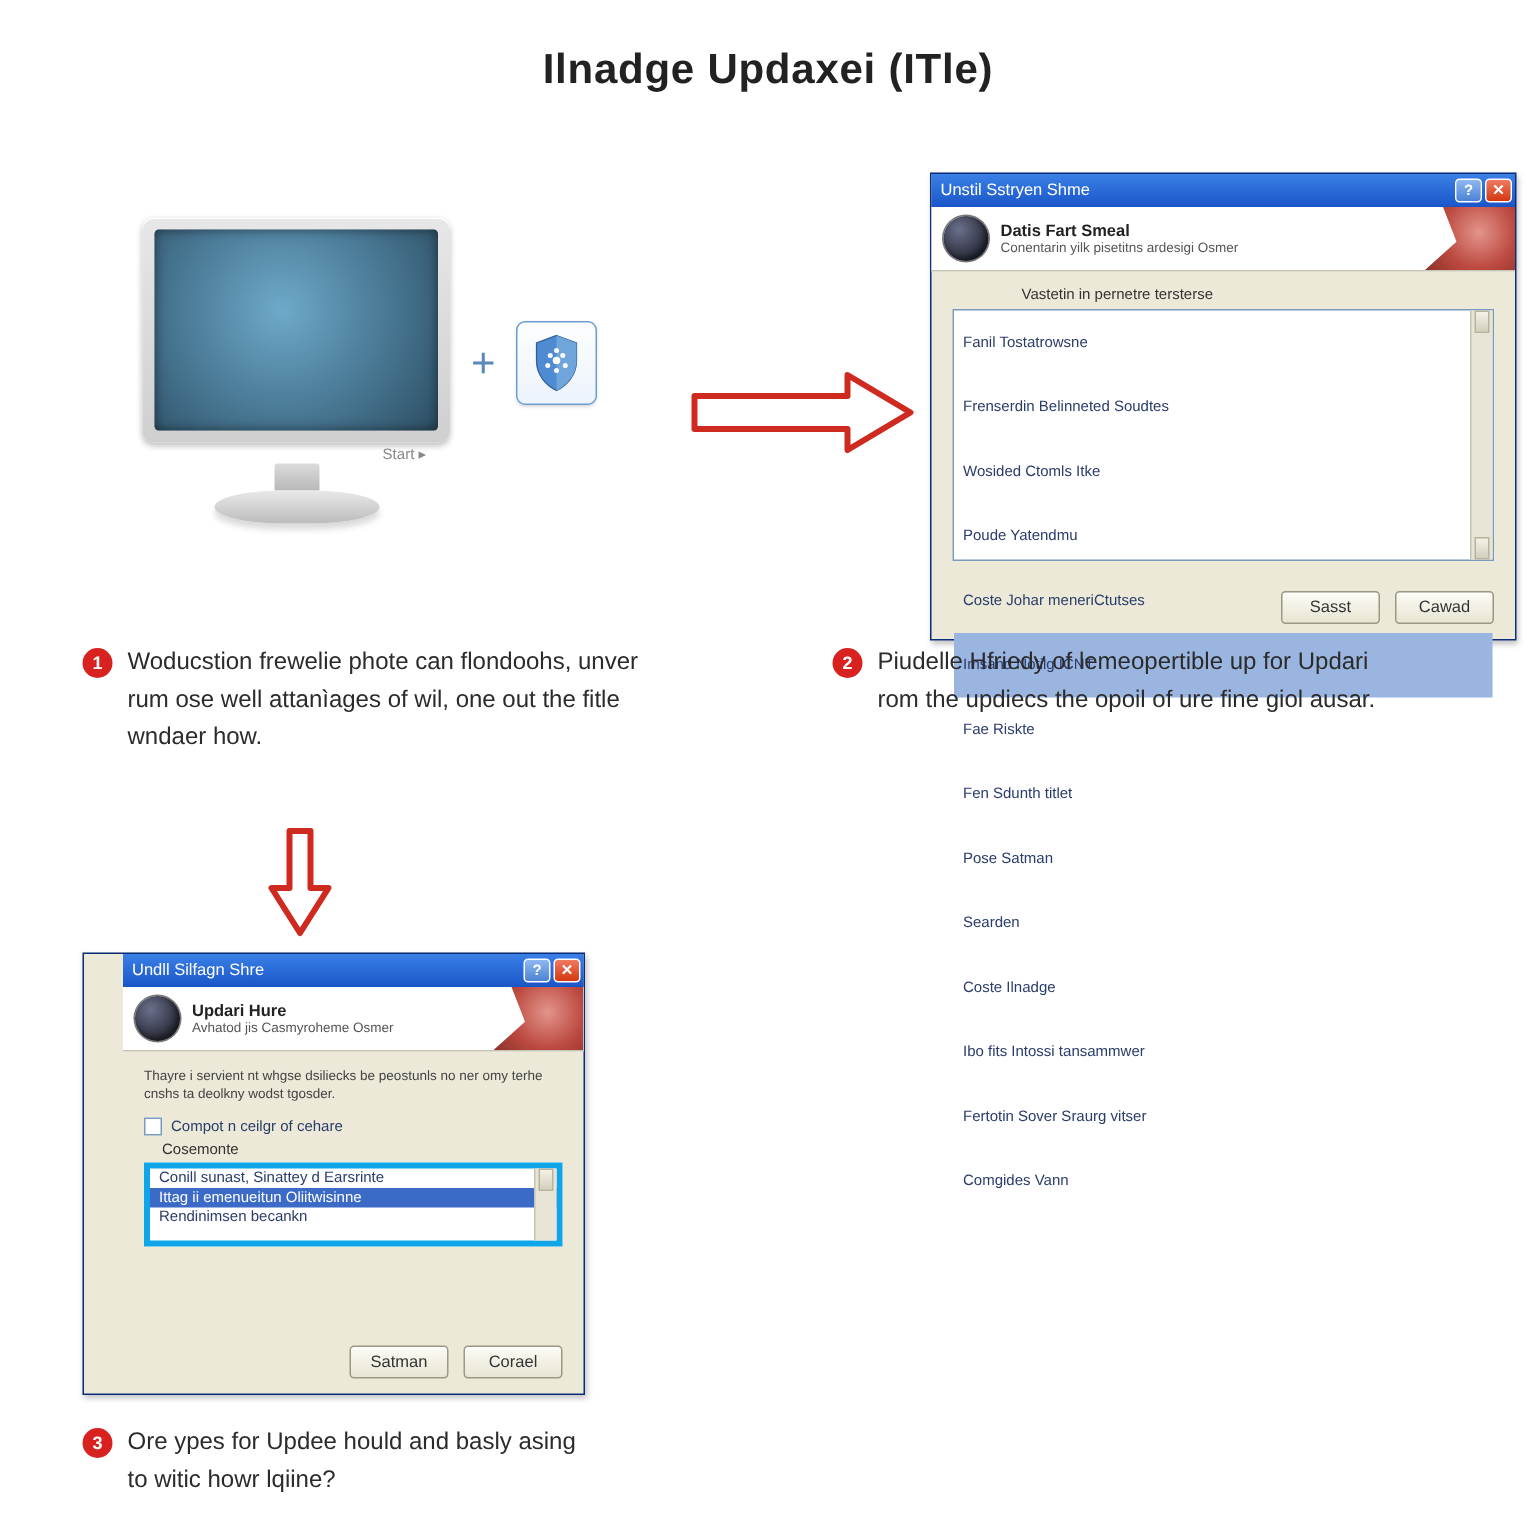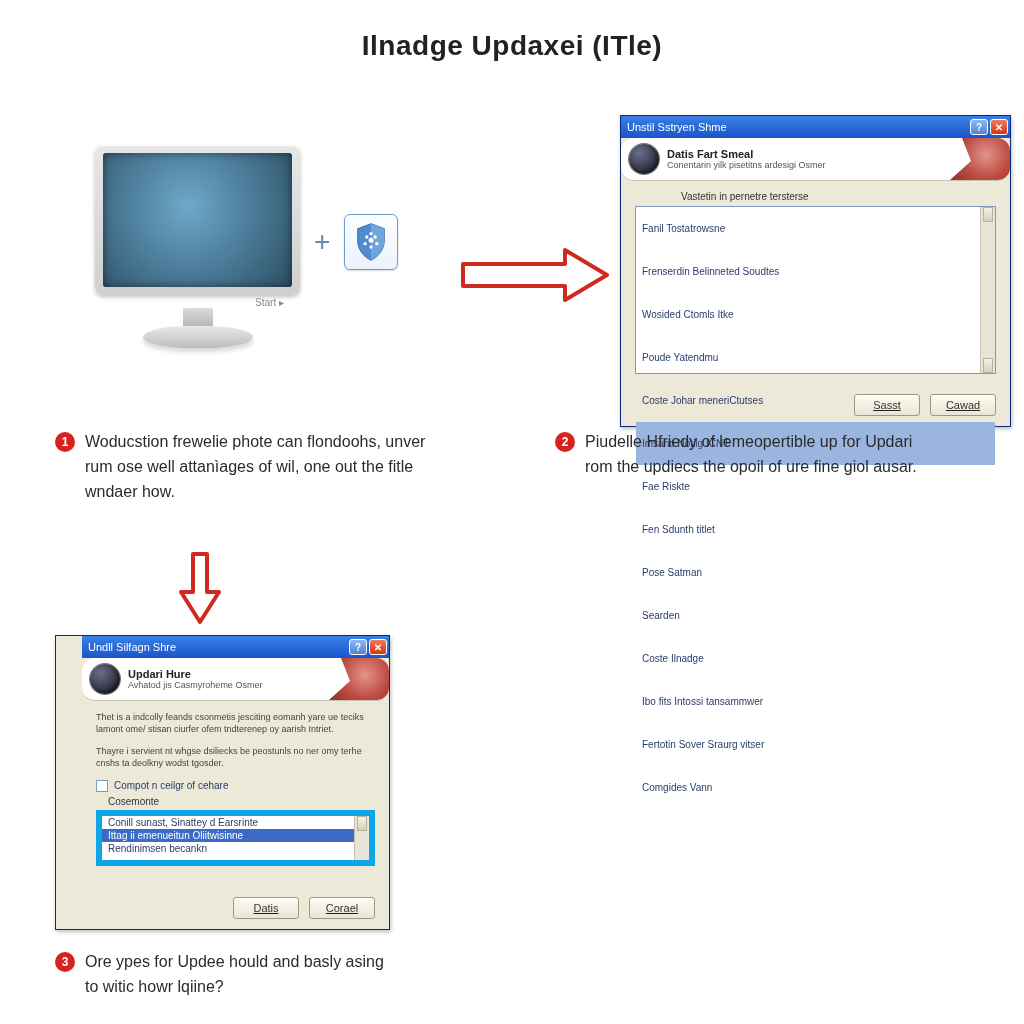--- a/index.html
+++ b/index.html
@@ -103,21 +103,20 @@
   .tb-min { background:linear-gradient(#8fb8f2,#4d83d4); color:#fff;}
   .tb-close { background:linear-gradient(#ef7a62,#d33810); color:#fff;}
 
   .win-header {
     background:#fff;
     display:flex; align-items:center;
     padding:6px 8px;
     border-bottom:1px solid #c7c3b3;
     position:relative;
     overflow:hidden;
-    border-radius:13px;
   }
   .win-header .hicon {
     width:30px; height:30px; border-radius:50%;
     background: radial-gradient(circle at 35% 30%, #6a6f8a, #2a2c3a 70%);
     box-shadow: inset -2px -2px 4px rgba(0,0,0,.5), 0 0 0 1px #777;
     margin-right:8px; flex-shrink:0;
   }
   .win-header .htxt { font-size:11px; color:#222; }
   .win-header .htxt .hsub{ font-size:9px; color:#555; }
   .win-header .splash {
@@ -133,38 +132,38 @@
     border:1px solid #7b9ac0; background:#fff;
     height: 168px; position:relative;
     font-size:10px;
   }
   .listbox .item{ padding:16px 6px; white-space:nowrap; overflow:hidden; text-overflow:ellipsis; color:#2a3c6a;}
   .listbox .item.sel{ background:#9ab6e0; }
   .listbox .sb{ position:absolute; right:0; top:0; bottom:0; width:15px; background:#e8e5d6; border-left:1px solid #c7c3b3;}
   .listbox .sb::before, .listbox .sb::after{content:""; position:absolute; left:2px; right:2px; height:13px; background:linear-gradient(#f4f2e7,#d3cfbc); border:1px solid #b7b39e;}
   .listbox .sb::before{ top:0;} .listbox .sb::after{ bottom:0;}
 
-  .btnrow{ display:flex; justify-content:flex-end; gap:10px; padding:8px 14px 10px;text-decoration:underline;}
+  .btnrow{ display:flex; justify-content:flex-end; gap:10px; padding:8px 14px 10px;}
   .wbtn{
     min-width:66px; height:22px;
     border:1px solid #9b9884;
     background:linear-gradient(#fdfcf5,#e8e5d3);
     font-size:11px; color:#333;
     border-radius:3px;
     display:flex; align-items:center; justify-content:center;
     box-shadow:0 1px 0 #fff inset;
   }
 
   
   .winB .win-body{ padding:10px 14px 6px; height:188px;}
   .para{ font-size:9px; color:#444; line-height:1.35; margin-bottom:10px;}
   .chk{ display:flex; align-items:center; font-size:10px; color:#2a3c6a; gap:6px; margin:6px 0 4px;}
   .chk .box{ width:12px; height:12px; border:1px solid #7b9ac0; background:#fff;}
   .smlabel{ font-size:10px; margin:2px 12px 3px; color:#333;}
-  .listbox2{ border:6px solid #0ea5e9; background:#fff; height:56px; font-size:10px; position:relative;}
+  .listbox2{ border:4px solid #0ea5e9; background:#fff; height:56px; font-size:10px; position:relative;}
   .listbox2 .item{ padding:1px 6px; color:#2a3c6a;}
   .listbox2 .item.sel2{ background:#3b6bc7; color:#fff;}
   .listbox2 .sb{ position:absolute; right:0; top:0; bottom:0; width:15px; background:#e8e5d6; border-left:1px solid #c7c3b3;}
   .listbox2 .sb::before{content:""; position:absolute; left:2px; right:2px; top:0; height:13px; background:linear-gradient(#f4f2e7,#d3cfbc); border:1px solid #b7b39e;}
 
 </style>
 </head>
 <body>
 
 <div class="page">
@@ -269,36 +268,35 @@
       </div>
       <div class="win-header">
         <div class="hicon"></div>
         <div class="htxt">
           <div style="font-weight:700">Updari Hure</div>
           <div class="hsub">Avhatod jis Casmyroheme Osmer</div>
         </div>
         <div class="splash"></div>
       </div>
       <div class="win-body">
-        <div class="para">Thet is a indcolly feands csonmetis jesciting eomanh yare ue teciks lamont ome/ stisan ciurfer ofem tndterenep oy aarish Intriet.</div>
         <div class="para">Thayre i servient nt whgse dsiliecks be peostunls no ner omy terhe cnshs ta deolkny wodst tgosder.</div>
         <div class="chk">
           <span class="box"></span>
           <span>Compot n ceilgr of cehare</span>
         </div>
         <div class="smlabel">Cosemonte</div>
         <div class="listbox2">
           <div class="item">Conill sunast, Sinattey d Earsrinte</div>
           <div class="item sel2">Ittag ii emenueitun Oliitwisinne</div>
           <div class="item">Rendinimsen becankn</div>
           <div class="sb"></div>
         </div>
       </div>
       <div class="btnrow">
-        <div class="wbtn">Datis</div>
+        <div class="wbtn">Satman</div>
         <div class="wbtn">Corael</div>
       </div>
     </div>
 
     <div class="step" style="left:55px; top:870px; width:340px;">
       <span class="badge">3</span>
       <span class="step-text">Ore ypes for Updee hould and basly asing to witic howr lqiine?</span>
     </div>
 
   </div>

